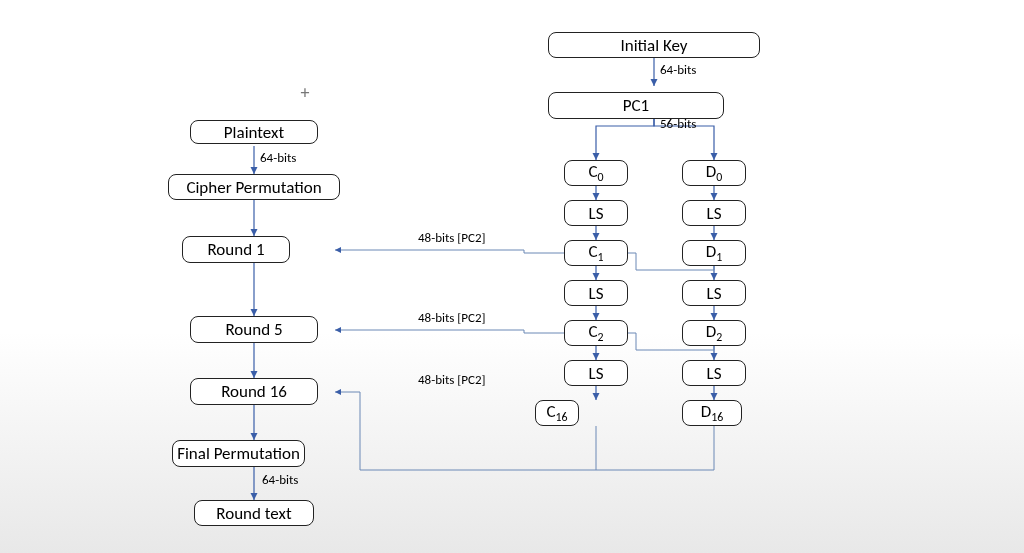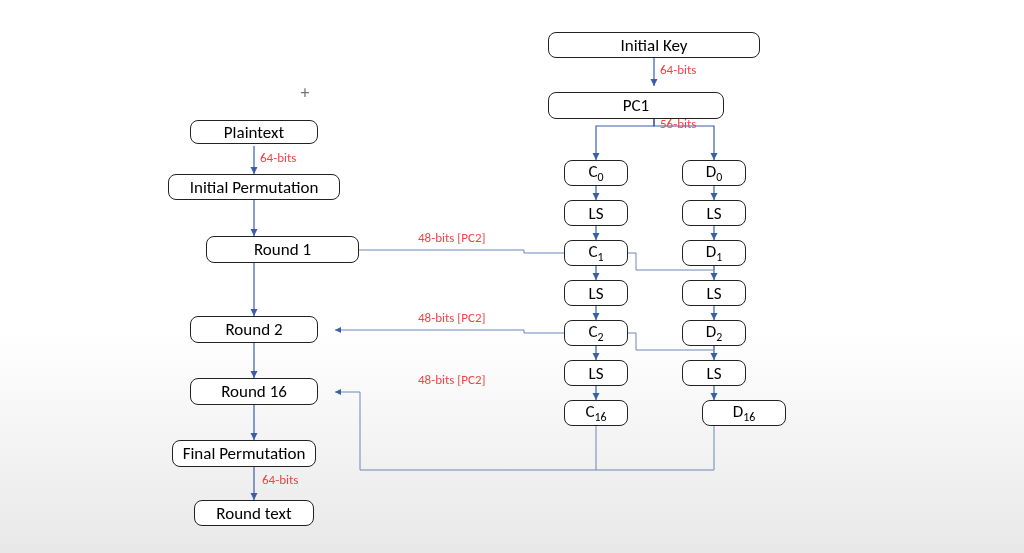--- a/index.html
+++ b/index.html
@@ -21,21 +21,21 @@
     display: flex;
     align-items: center;
     justify-content: center;
     font-size: 17px;
     padding: 2px 4px;
     box-sizing: border-box;
   }
   .lbl {
     position: absolute;
     font-size: 13px;
-    color: #ef4444;
+    color: #000000;
   }
   sub { font-size: 0.7em; vertical-align: sub; }
   .cursor {
     position: absolute;
     width: 18px; height: 18px;
     color: #777;
     font-size: 18px;
     line-height: 18px;
     text-align: center;
   }
@@ -90,32 +90,32 @@
   </g>
 </svg>
 
 <div class="cursor" style="left:296px; top:84px">+</div>
 
 <div class="box" style="left:190px; top:120px; width:128px; height:24px">
     <span>Plaintext</span>
   </div>
 <div class="lbl" style="left:260px; top:150px">64-bits</div>
 <div class="box" style="left:168px; top:174px; width:172px; height:26px">
-    <span>Initial Permutation</span>
+    <span>Cipher Permutation</span>
   </div>
-<div class="box" style="left:206px; top:236px; width:153px; height:27px">
+<div class="box" style="left:182px; top:236px; width:108px; height:27px">
     <span>Round 1</span>
   </div>
 <div class="box" style="left:190px; top:316px; width:128px; height:27px">
-    <span>Round 2</span>
+    <span>Round 5</span>
   </div>
 <div class="box" style="left:190px; top:378px; width:128px; height:27px">
     <span>Round 16</span>
   </div>
-<div class="box" style="left:172px; top:440px; width:144px; height:27px">
+<div class="box" style="left:172px; top:440px; width:133px; height:27px">
     <span>Final Permutation</span>
   </div>
 <div class="lbl" style="left:262px; top:472px">64-bits</div>
 <div class="box" style="left:194px; top:500px; width:120px; height:26px">
     <span>Round text</span>
   </div>
 
 <div class="lbl" style="left:418px; top:230px">48-bits  [PC2]</div>
 <div class="lbl" style="left:418px; top:310px">48-bits  [PC2]</div>
 <div class="lbl" style="left:418px; top:372px">48-bits  [PC2]</div>
@@ -140,21 +140,21 @@
   </div>
 <div class="box" style="left:564px; top:280px; width:64px; height:26px">
     <span>LS</span>
   </div>
 <div class="box" style="left:564px; top:320px; width:64px; height:26px">
     <span>C<sub>2</sub></span>
   </div>
 <div class="box" style="left:564px; top:360px; width:64px; height:26px">
     <span>LS</span>
   </div>
-<div class="box" style="left:564px; top:400px; width:64px; height:26px">
+<div class="box" style="left:535px; top:400px; width:44px; height:26px">
     <span>C<sub>16</sub></span>
   </div>
 
 <div class="box" style="left:682px; top:160px; width:64px; height:26px">
     <span>D<sub>0</sub></span>
   </div>
 <div class="box" style="left:682px; top:200px; width:64px; height:26px">
     <span>LS</span>
   </div>
 <div class="box" style="left:682px; top:240px; width:64px; height:26px">
@@ -162,15 +162,15 @@
   </div>
 <div class="box" style="left:682px; top:280px; width:64px; height:26px">
     <span>LS</span>
   </div>
 <div class="box" style="left:682px; top:320px; width:64px; height:26px">
     <span>D<sub>2</sub></span>
   </div>
 <div class="box" style="left:682px; top:360px; width:64px; height:26px">
     <span>LS</span>
   </div>
-<div class="box" style="left:702px; top:400px; width:84px; height:26px">
+<div class="box" style="left:682px; top:400px; width:60px; height:26px">
     <span>D<sub>16</sub></span>
   </div>
 
 </body></html>

